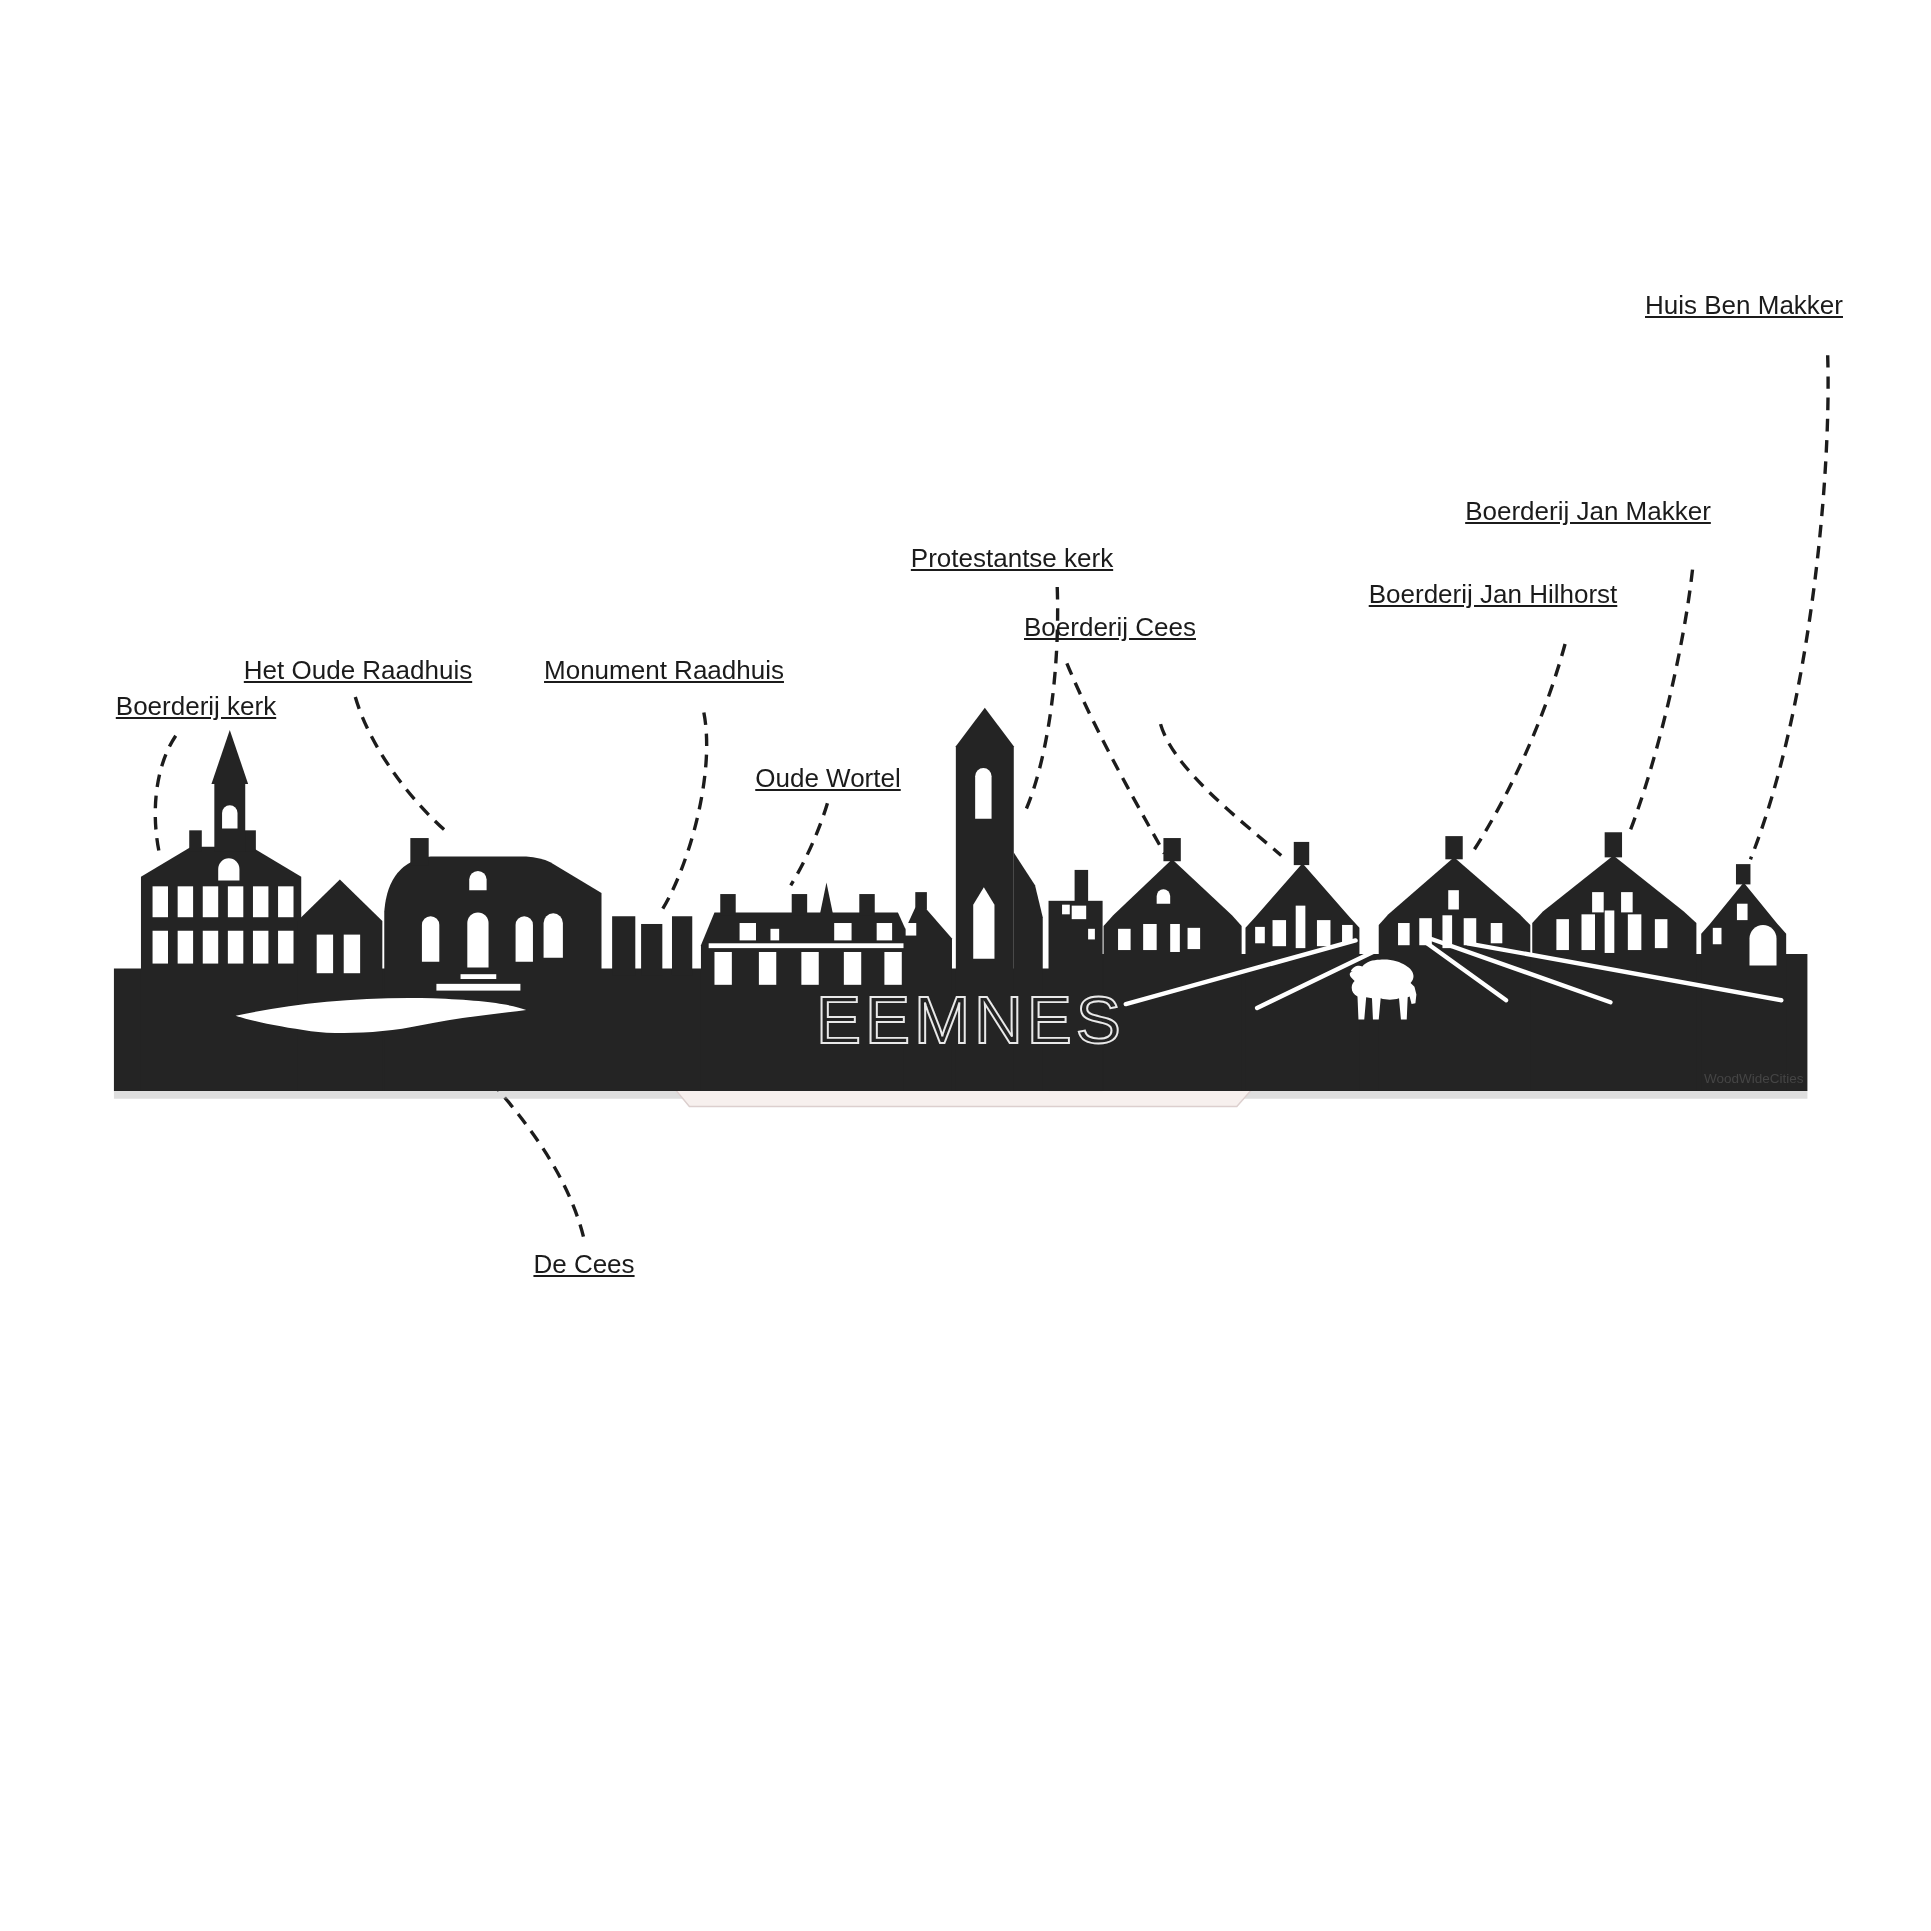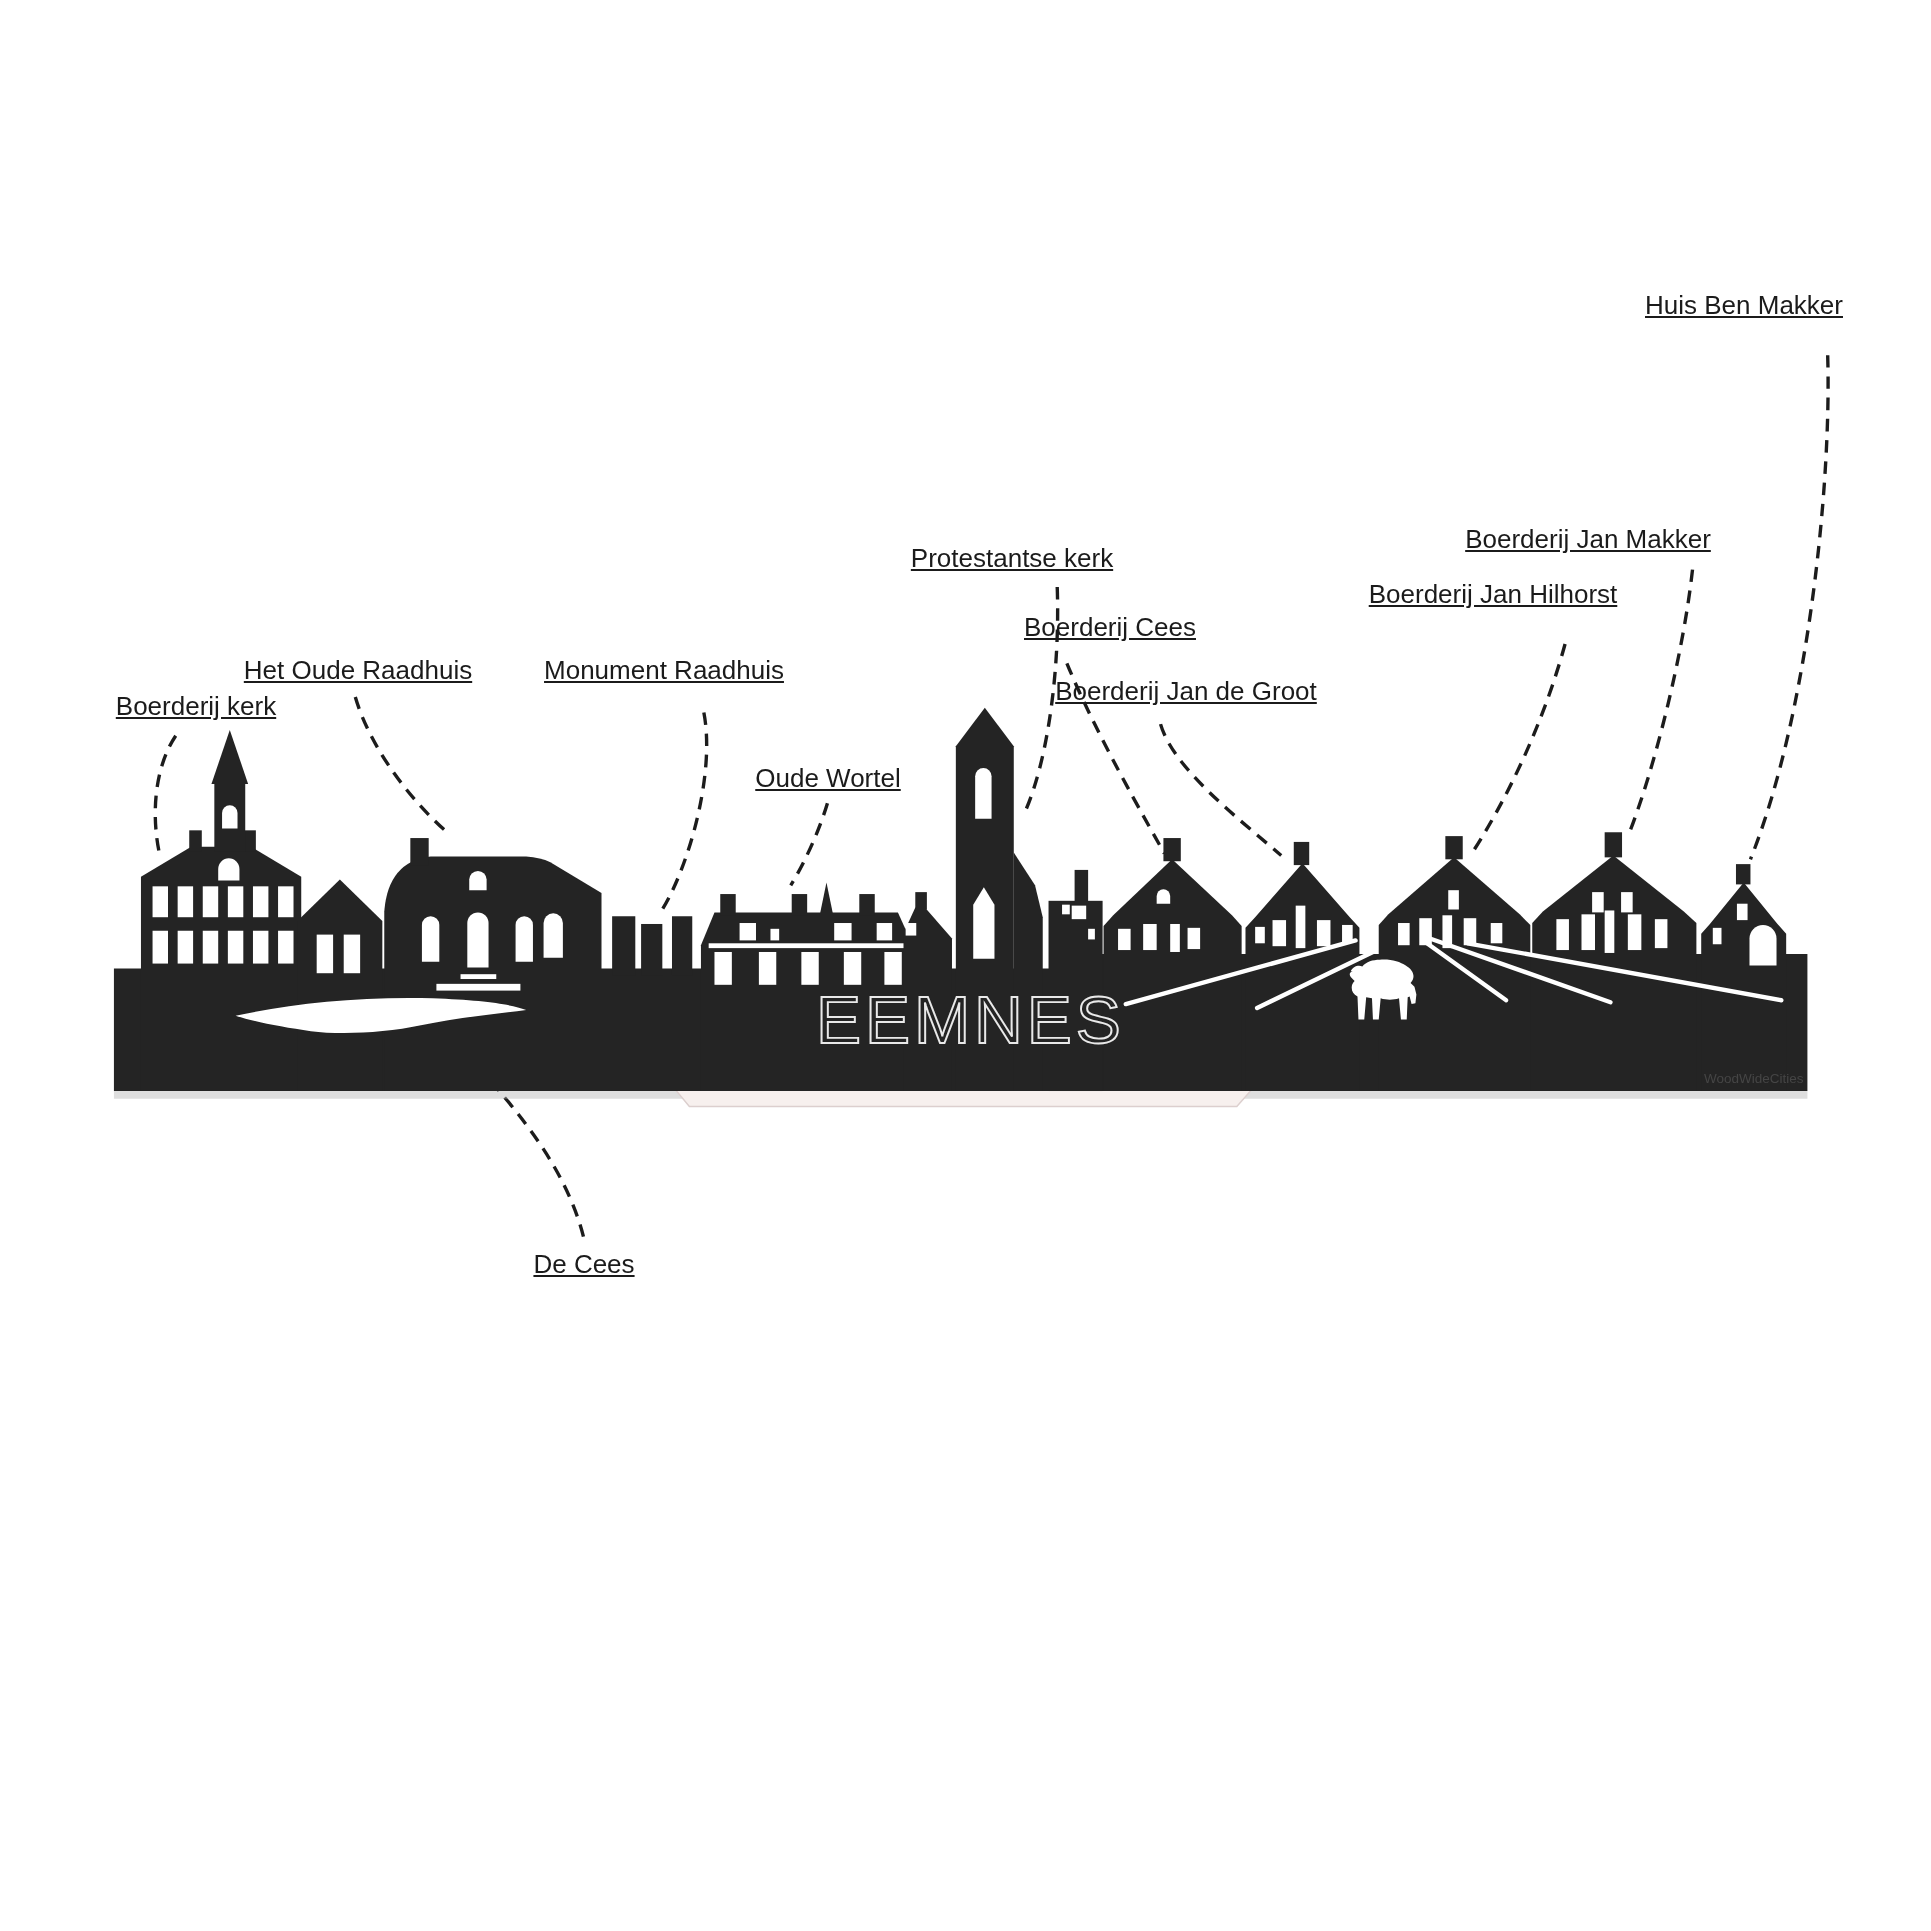--- a/index.html
+++ b/index.html
@@ -214,19 +214,18 @@
       <text class="watermark" x="1868" y="1122" text-anchor="end" font-size="14">WoodWideCities</text>
     </g>
   </svg>
 
   <div class="label" style="left:196px;top:691px">Boerderij kerk</div>
   <div class="label" style="left:358px;top:655px">Het Oude Raadhuis</div>
   <div class="label" style="left:664px;top:655px">Monument Raadhuis</div>
   <div class="label" style="left:828px;top:763px">Oude Wortel</div>
   <div class="label" style="left:1012px;top:543px">Protestantse kerk</div>
   <div class="label" style="left:1110px;top:612px">Boerderij Cees</div>
-  <div class="label" style="left:1186px;top:676px">Boerderij Jan de Groot</div>
   <div class="label" style="left:1493px;top:579px">Boerderij Jan Hilhorst</div>
-  <div class="label" style="left:1588px;top:524px">Boerderij Jan Makker</div>
+  <div class="label" style="left:1588px;top:496px">Boerderij Jan Makker</div>
   <div class="label" style="left:1744px;top:290px">Huis Ben Makker</div>
   <div class="label" style="left:584px;top:1249px">De Cees</div>
 </div>
 
 
 </body></html>

